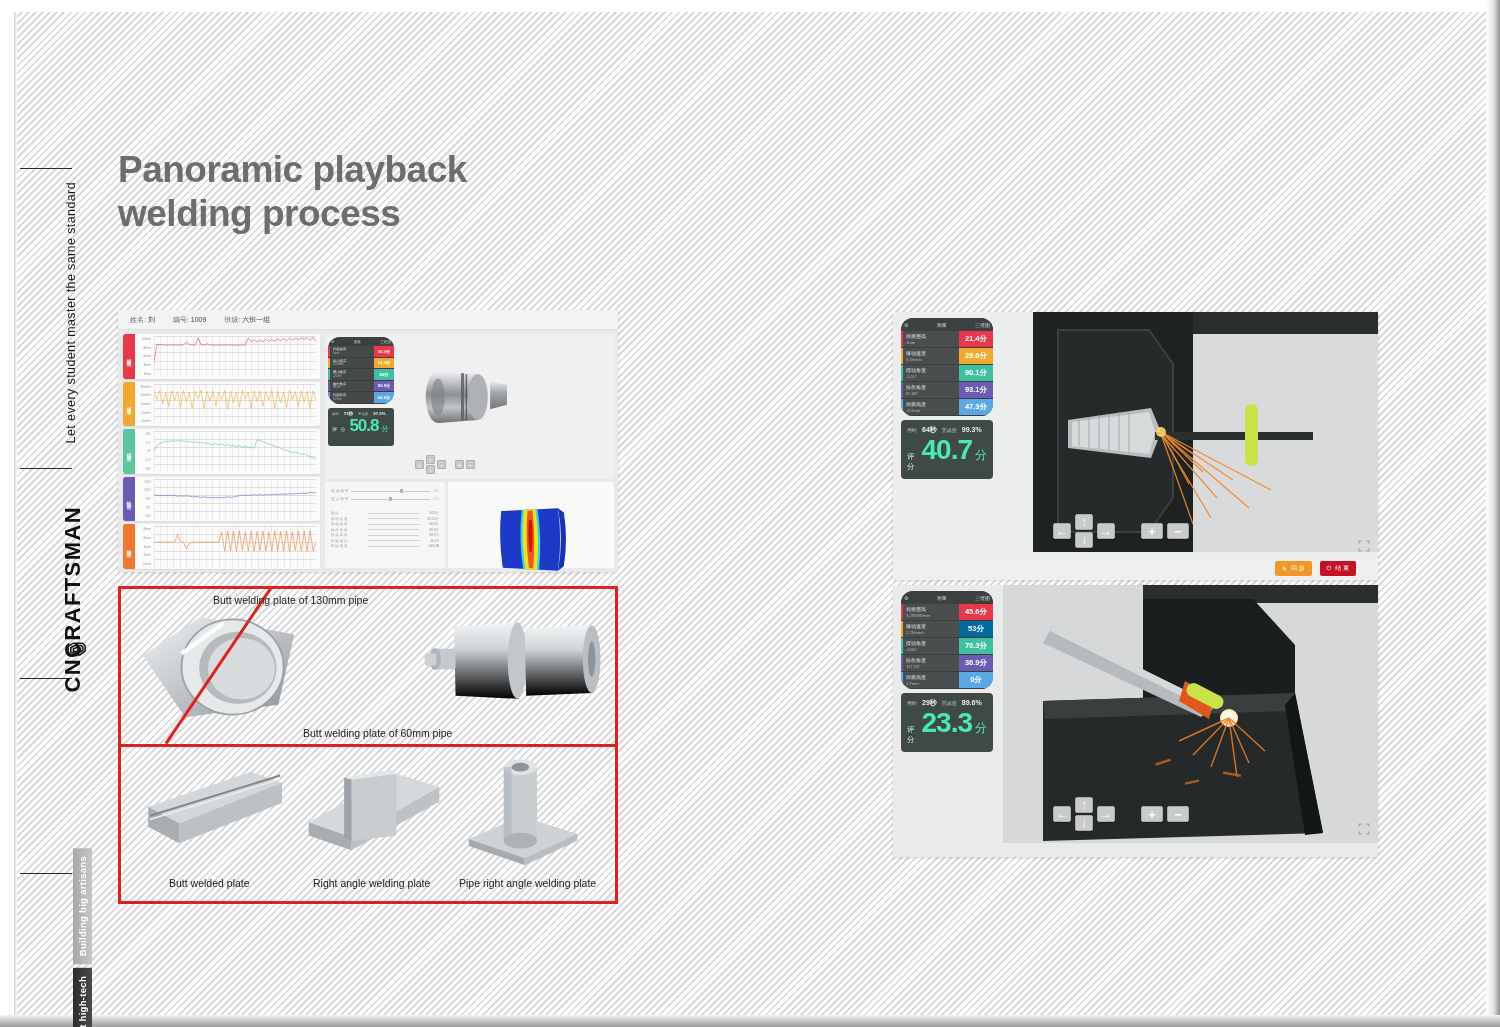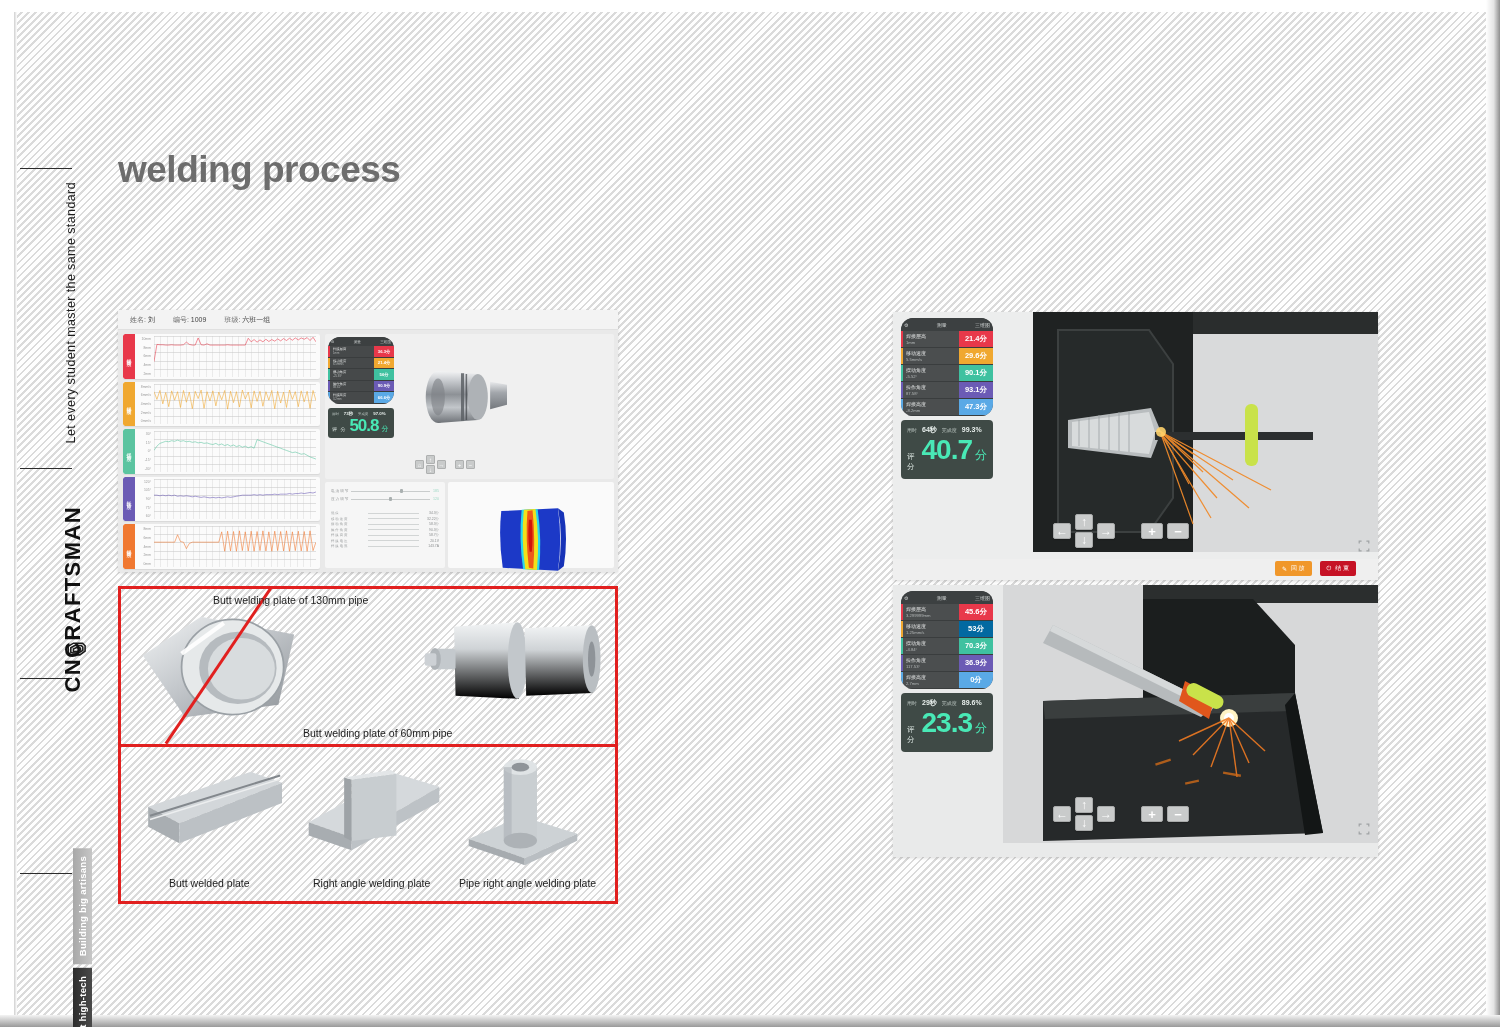--- a/index.html
+++ b/index.html
@@ -82,21 +82,21 @@
   .metric-card { background:#46494a; border-radius:12px; overflow:hidden; }
   .mc-head { height:9px; background:#3c4041; display:flex; align-items:center; justify-content:space-between;
              padding:0 3px; font-size:3.6px; color:#cfd3d3; }
   .mrow { display:flex; height:11.5px; align-items:stretch; border-bottom:1px solid #3a3d3e; }
   .mbar { width:2px; }
   .mname { flex:1; padding-left:3px; display:flex; flex-direction:column; justify-content:center;
            font-size:3.3px; color:#e4e6e6; line-height:1.25; }
   .mname small { font-size:2.8px; color:#b3b7b7; }
   .mval { width:20px; display:flex; align-items:center; justify-content:center;
           font-size:4.2px; font-weight:bold; color:#fff; }
-  .score-card { margin-top:4px; background:#3f4a46; border-radius:3px; padding:3px 4px 4px; }
+  .score-card { margin-top:4px; background:#3f4a46; border-radius:3px; padding:3px 4px 12px; }
   .sc-top { display:flex; gap:5px; font-size:3.4px; color:#b9c3bf; align-items:baseline;}
   .sc-top b { color:#e8efec; font-size:4.4px; }
   .sc-main { display:flex; align-items:baseline; gap:3px; margin-top:1px;}
   .sc-label { font-size:5px; color:#d6e0dc; letter-spacing:1px;}
   .sc-value { font-size:17px; font-weight:bold; color:#49e9b6; line-height:1; letter-spacing:-1px;}
   .sc-unit { font-size:7px; color:#49e9b6; }
   .model-area { flex:1; position:relative; }
   .pipe { position:absolute; left:18px; top:24px; width:92px; height:78px; }
   .navpad { position:absolute; left:18px; bottom:5px; display:flex; align-items:center; gap:2px; }
   .nbtn { width:9px; height:9px; background:#c9cbcb; border:1px solid #aeb0b0; border-radius:1px;
@@ -181,20 +181,21 @@
   <div class="vtext rail-brand">CNCRAFTSMAN</div>
 
   <div class="badges">
     <span class="badge light">Building big artisans</span>
     <span class="badge dark">Smart high-tech</span>
   </div>
 
 </div>
 
 <div class="heading">
+  <div class="h1">Panoramic playback</div>
   <div class="h1">welding process</div>
 </div>
 
 <div class="panel" id="panelA">
   <div class="pa-topbar">
     <span>
       <span>姓名:</span>
       <b>刘</b>
     </span>
     <span>

